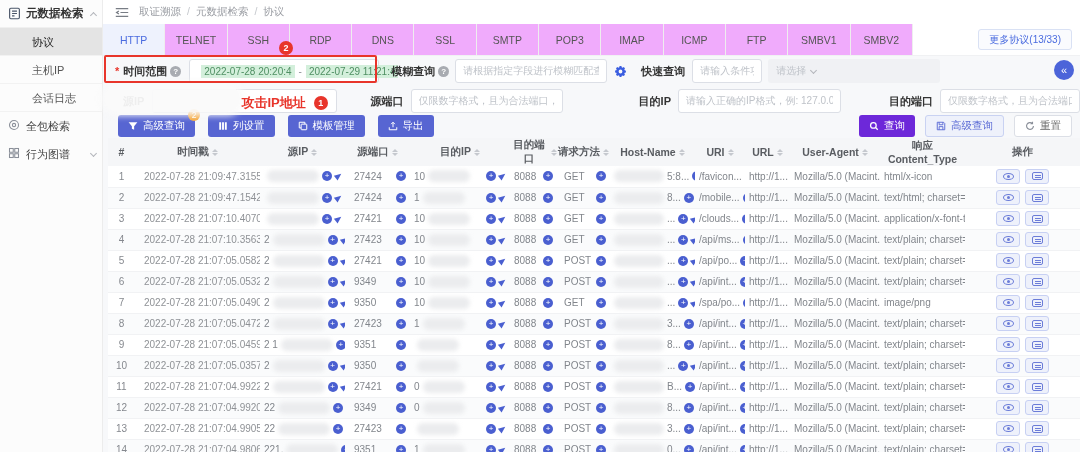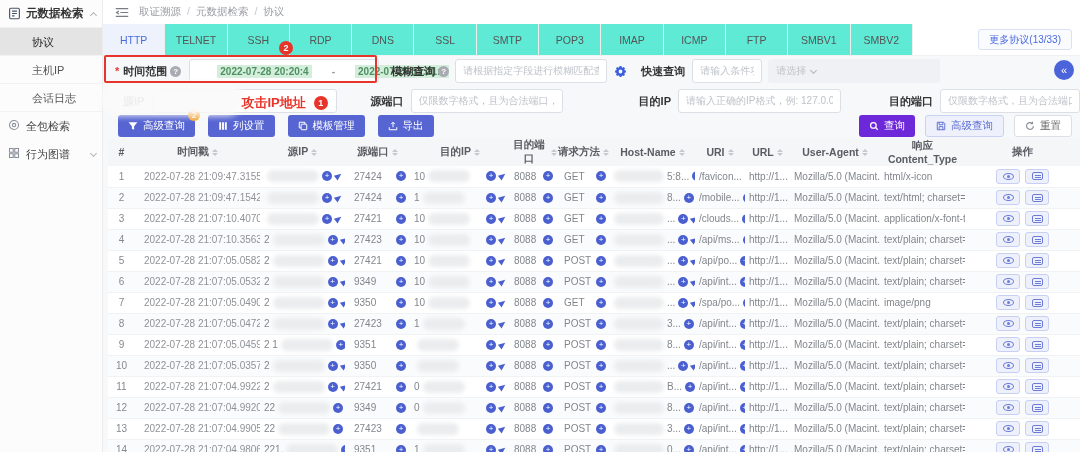--- a/index.html
+++ b/index.html
@@ -23,36 +23,36 @@
 
   
   .main { position:relative; width:977px; background:#f7f8fa; }
   .crumbbar { height:24px; background:#fff; display:flex; align-items:center; gap:10px; padding:0 12px; }
   .crumb { color:#9a9da3; font-size:10.5px; display:flex; gap:6px; }
   .crumb .sep { color:#c4c7cc; }
 
   
   .tabsrow { height:32px; background:#fff; display:flex; align-items:stretch; position:relative; border-bottom:1px solid #f0f1f3; }
   .tab { width:62.3px; flex:none; display:flex; align-items:center; justify-content:center;
-    font-size:10.5px; color:#555; border-right:1px solid #eeeeee; cursor:pointer; background:#5eead4; }
+    font-size:10.5px; color:#555; border-right:1px solid #eeeeee; cursor:pointer; background:#f0abfc; }
   .tab.active { background:#eef2fd; color:#4a6bdf; }
   .more-btn { position:absolute; right:8px; top:5px; height:21px; padding:0 10px; font-size:10px;
     color:#4a6bdf; background:#fafbfe; border:1px solid #d9e1f4; border-radius:3px; cursor:pointer; }
 
   
   .filters { position:relative; height:82px; }
   .frow { position:absolute; left:0; right:0; display:flex; align-items:center; }
   .f-label { font-weight:bold; color:#333; font-size:11px; white-space:nowrap; display:flex; align-items:center; gap:3px; }
   .req { color:#e8352b; margin-right:1px; }
   .qmark { width:11px; height:11px; border-radius:50%; background:#a8abb1; color:#fff; font-size:8px;
     display:inline-flex; align-items:center; justify-content:center; }
   .inp { height:24px; background:#fff; border:1px solid #dcdfe6; border-radius:3px;
     display:flex; align-items:center; padding:0 7px; font-size:10px; color:#606266; }
   .inp .ph { color:#bfc3c9; white-space:nowrap; overflow:hidden; }
-  .datebox { gap:20px;font-weight:bold; }
+  .datebox { gap:4px; }
   .d-val { background:#d3efdb; color:#4f8f62; padding:1px 3px; font-size:10px; white-space:nowrap; }
   .d-dash { color:#909399; }
   .selectbox { height:24px; background:#f0f1f4; border-radius:3px; display:flex; align-items:center;
     padding:0 8px; color:#bfc3c9; gap:5px; font-size:10px; }
   .collapse-btn { position:absolute; right:6px; top:2px; width:20px; height:20px; border-radius:50%;
     background:#4c64d9; color:#fff; border:none; font-size:11px; line-height:18px; cursor:pointer; }
 
   
   .btn { height:22px; border:none; border-radius:3px; background:#5765d2; color:#fff; font-size:10.5px;
     padding:0 10px; display:inline-flex; align-items:center; gap:5px; cursor:pointer; position:relative;

